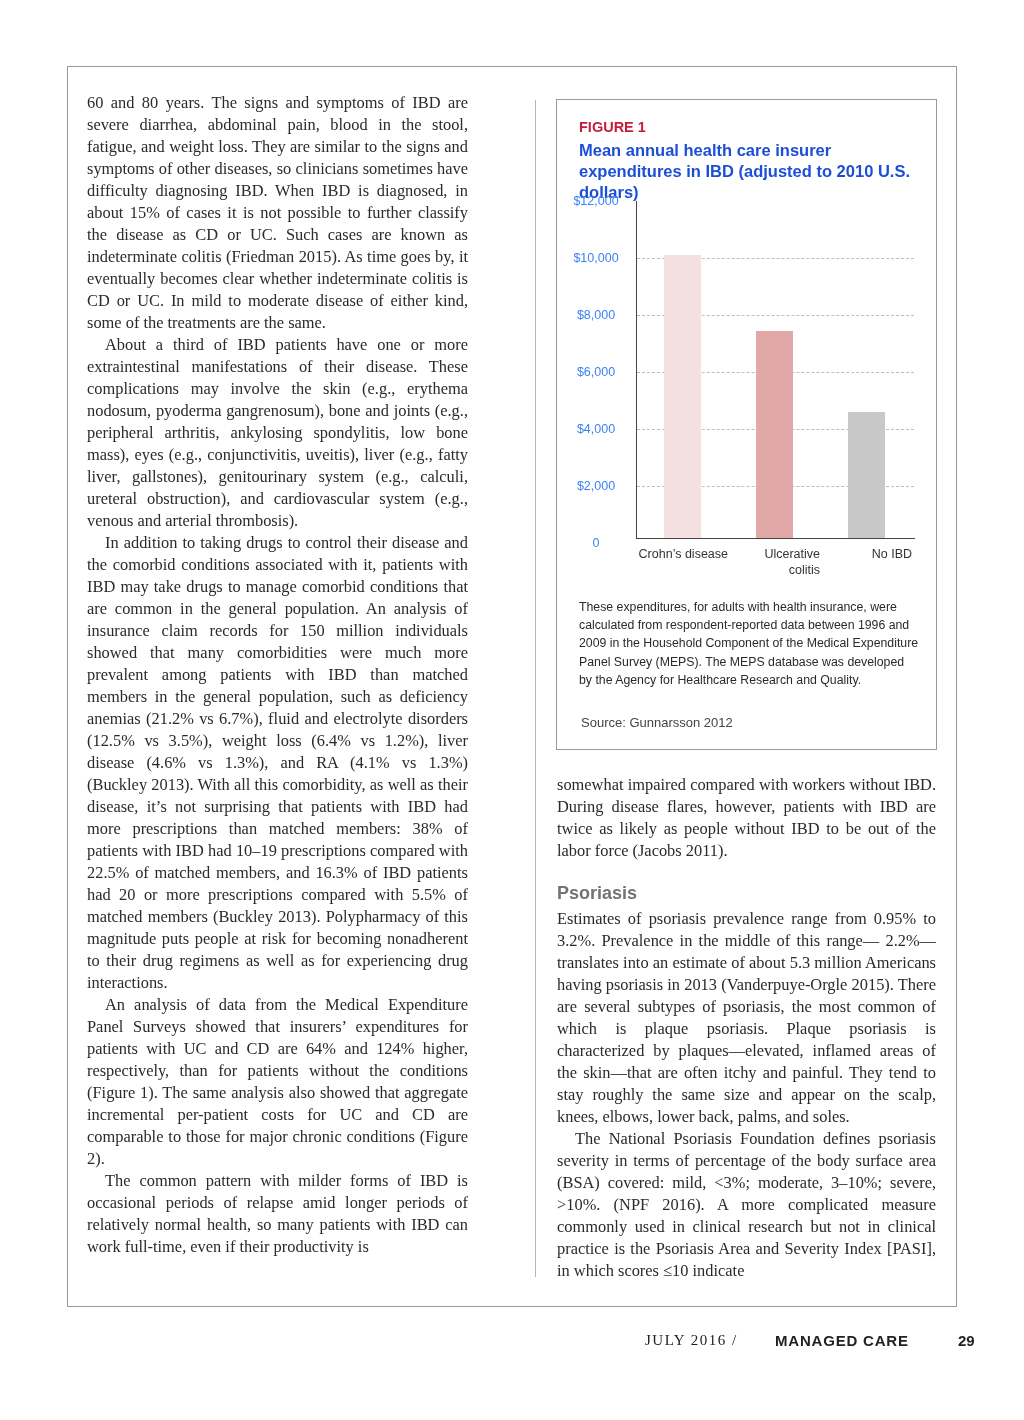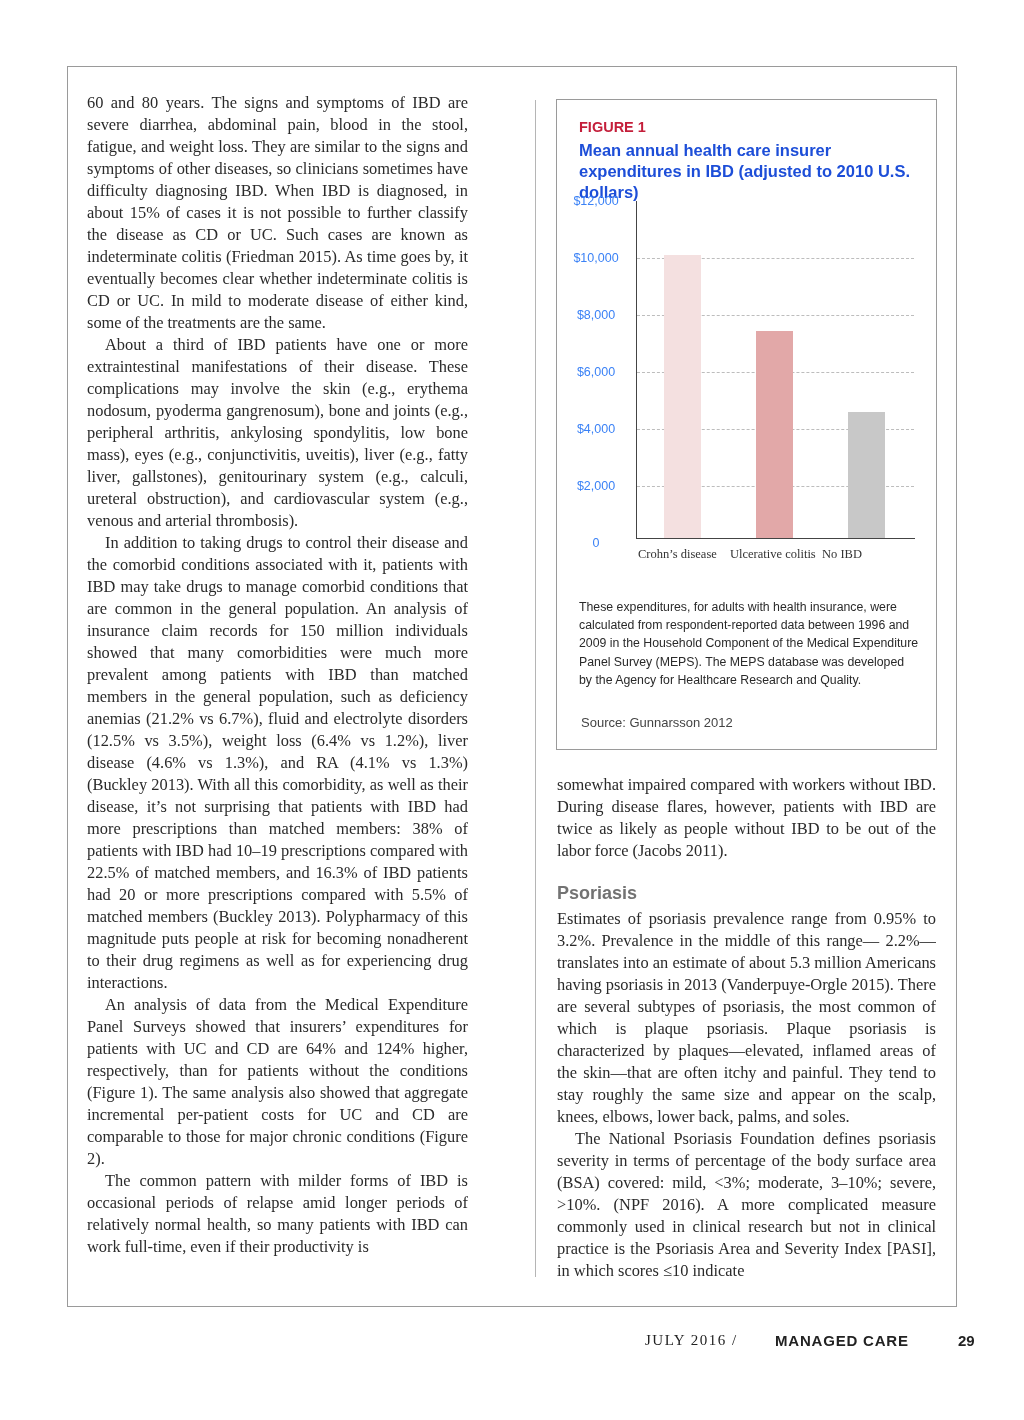--- a/index.html
+++ b/index.html
@@ -41,21 +41,21 @@
     position: absolute; width: 70px; text-align: center; font-size: 12.5px; color: #3b82f6;
     left: 4px;
   }
   .gridline {
     position: absolute; left: 80px; width: 277px; height: 0; border-top: 1px dashed #bdbdbd;
   }
   .y-axis { position: absolute; left: 79px; top: 101px; width: 1px; height: 338px; background: #444; }
   .x-axis { position: absolute; left: 79px; top: 438px; width: 279px; height: 1px; background: #444; }
   .bar { position: absolute; width: 37px; }
   .xlabel {
-    position: absolute; width: 90px; text-align: left; font-size: 12.5px; line-height: 16px; color: #333; font-family: Liberation Serif, serif;
+    position: absolute; width: 90px; text-align: right; font-size: 12.5px; line-height: 16px; color: #333;
   }
   .fig-caption {
     position: absolute; left: 22px; top: 498px; width: 340px; font-size: 12.3px; line-height: 18.2px; color: #2a2a2a;
   }
   .fig-source {
     position: absolute; left: 24px; top: 615px; font-size: 13px; color: #444;
   }
   .footer {
     position: absolute; top: 1332px; left: 640px; width: 330px; height: 24px;
     font-size: 15px; color: #222;

